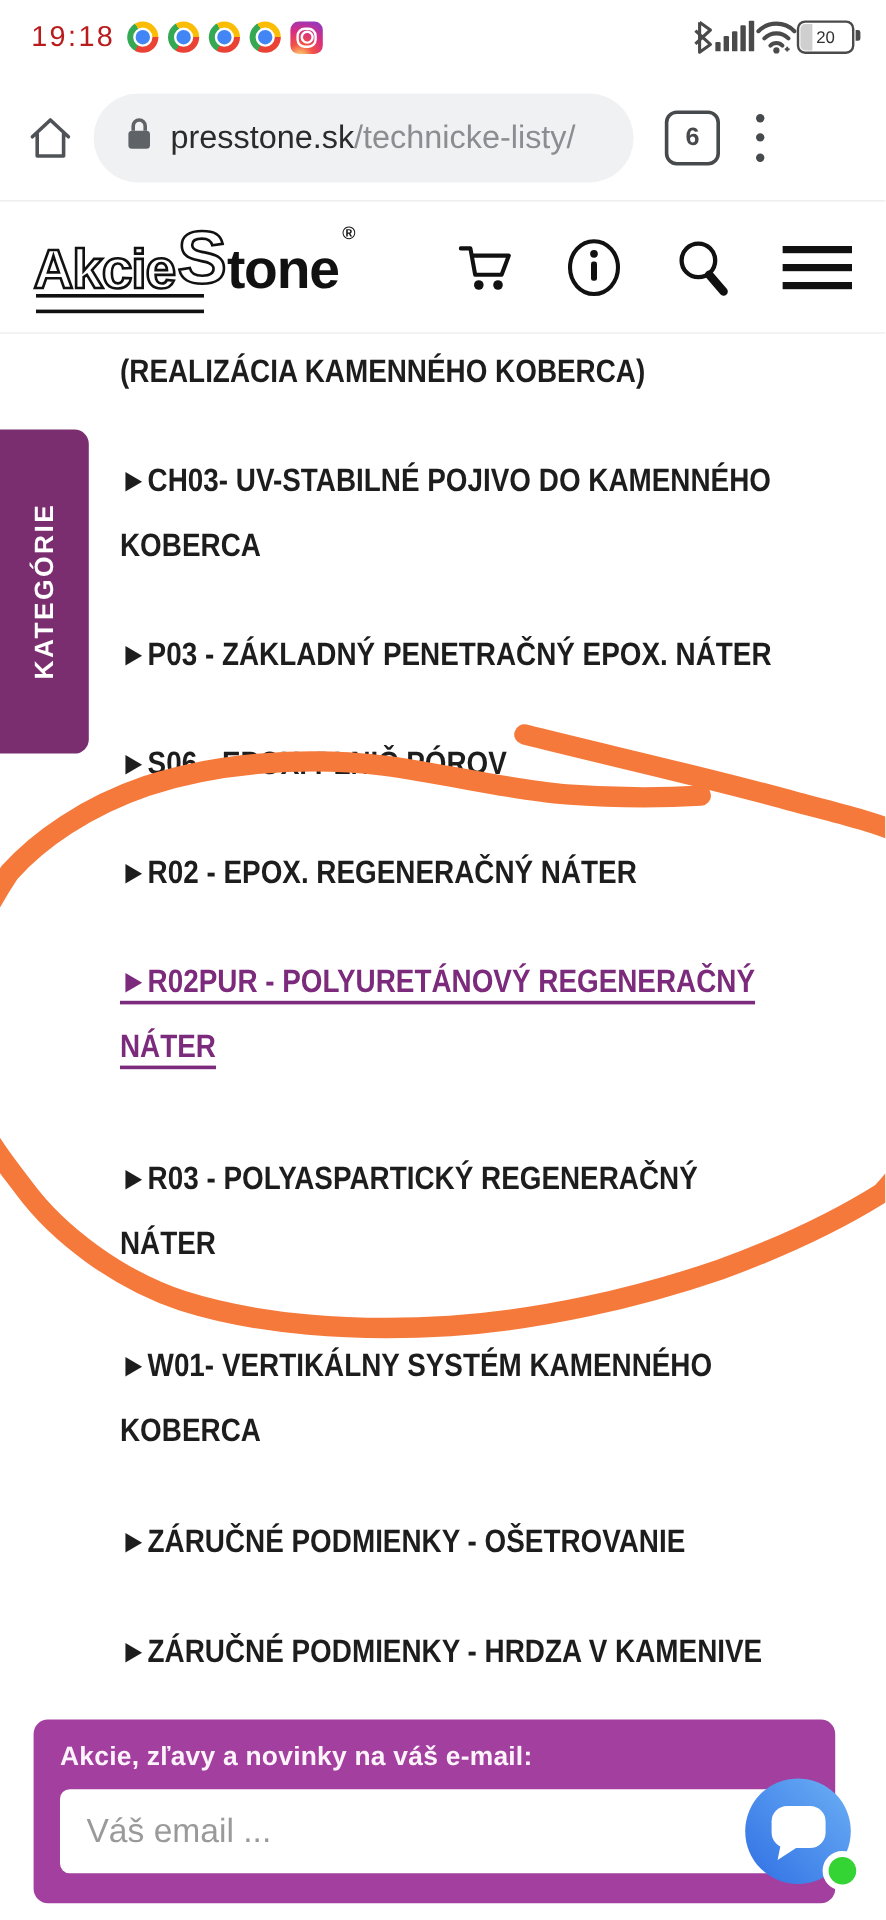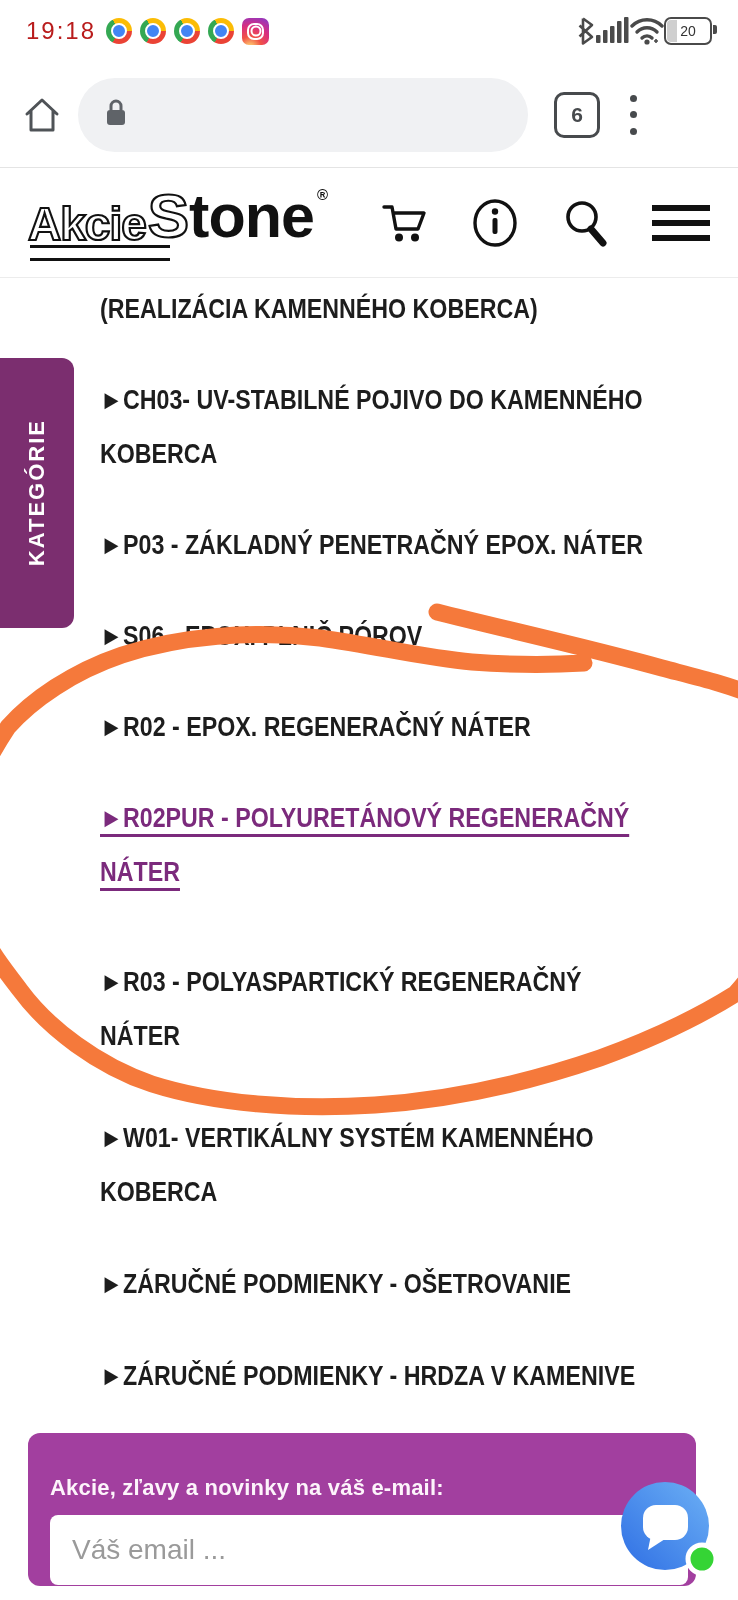--- a/index.html
+++ b/index.html
@@ -35,21 +35,21 @@
   .url-path{color:#8a8d91;}
   .tab-btn{margin-left:26px;width:40px;height:40px;border:3px solid #474a4d;border-radius:10px;display:flex;align-items:center;justify-content:center;font-size:21px;font-weight:bold;color:#474a4d;}
   .menu-btn{margin-left:26px;width:14px;height:44px;display:flex;flex-direction:column;align-items:center;justify-content:space-between;padding:2px 0;box-sizing:border-box;}
   .menu-btn i{width:7px;height:7px;border-radius:50%;background:#474a4d;}
 
   
   .site-header{position:absolute;top:168px;left:0;right:0;height:110px;background:#fff;border-bottom:1px solid #ececec;display:flex;align-items:center;padding:0 28px;box-sizing:border-box;}
   .logo{display:flex;align-items:flex-end;line-height:1;color:#111;position:relative;padding-bottom:14px;}
   .lg-pres{font-size:46px;font-weight:bold;letter-spacing:-1px;}
   .lg-s{font-size:62px;font-weight:bold;margin-left:2px;}
-  .lg-tone{font-size:61px;font-weight:bold;letter-spacing:-1px;}
+  .lg-tone{font-size:46px;font-weight:bold;letter-spacing:-1px;}
   @supports (-webkit-text-stroke: 2px #111){
     .lg-pres,.lg-s{color:#fff;-webkit-text-stroke:2.2px #111;}
   }
   .lg-reg{font-size:15px;font-weight:bold;align-self:flex-start;margin-left:3px;margin-top:2px;}
   .logo::after{content:"";position:absolute;left:2px;bottom:0;width:140px;height:10px;
     border-top:3px solid #111;border-bottom:3px solid #111;}
   .hdr-icons{margin-left:auto;display:flex;align-items:center;gap:44px;}
   .hdr-icons .hbtn{display:flex;align-items:center;justify-content:center;}
 
   
@@ -63,21 +63,21 @@
   .menu-item:nth-child(n+7){margin-bottom:38px;}
   .menu-item.active{color:#7b2a7c;text-decoration:underline;text-decoration-thickness:3px;text-underline-offset:7px;}
 
   
   .side-tab{position:absolute;left:0;top:358px;width:74px;height:270px;background:#7b2e6f;border-radius:0 12px 12px 0;
     display:flex;align-items:center;justify-content:center;}
   .side-tab span{writing-mode:vertical-rl;transform:rotate(180deg);color:#fff;font-size:22px;font-weight:bold;letter-spacing:2px;}
 
   
   .newsletter{position:absolute;left:28px;top:1433px;width:668px;height:153px;background:#a23f9f;border-radius:12px;
-    padding:42px 22px 0 22px;box-sizing:border-box;}
+    padding:18px 22px 0 22px;box-sizing:border-box;}
   .nl-heading{color:#fdf4fb;font-size:22px;font-weight:bold;letter-spacing:.2px;}
   .nl-input{margin-top:14px;width:638px;height:70px;background:#fff;border:none;border-radius:8px;
     font-size:28px;color:#444;padding:0 22px;box-sizing:border-box;font-family:"Liberation Sans",sans-serif;}
   .nl-input::placeholder{color:#9a9a9a;}
 
   
   .chat-widget{position:absolute;left:618px;top:1480px;width:100px;height:100px;}
 
   
   .annotation{position:absolute;left:0;top:0;width:738px;height:1600px;pointer-events:none;z-index:50;}
@@ -133,20 +133,21 @@
           <path d="M5 19 L20 5 L35 19 M9 16 V35 H31 V16" fill="none" stroke="#4f5357" stroke-width="3" stroke-linejoin="round" stroke-linecap="round"></path>
         </svg>
     </span>
     <span class="url-pill">
       <span>
         <svg width="24" height="30" viewBox="0 0 24 30">
             <rect x="3" y="12" width="18" height="15" rx="3" fill="#5f6368"></rect>
             <path d="M7 12 V8 a5 5 0 0 1 10 0 V12" fill="none" stroke="#5f6368" stroke-width="3"></path>
           </svg>
       </span>
+      <span class="url-text"><span class="url-domain">presstone.sk</span><span class="url-path">/technicke-listy/</span></span>
     </span>
     <span class="tab-btn">
         <span>6</span>
       </span>
     <span class="menu-btn">
         <i></i>
         <i></i>
         <i></i>
       </span>
   </div>

